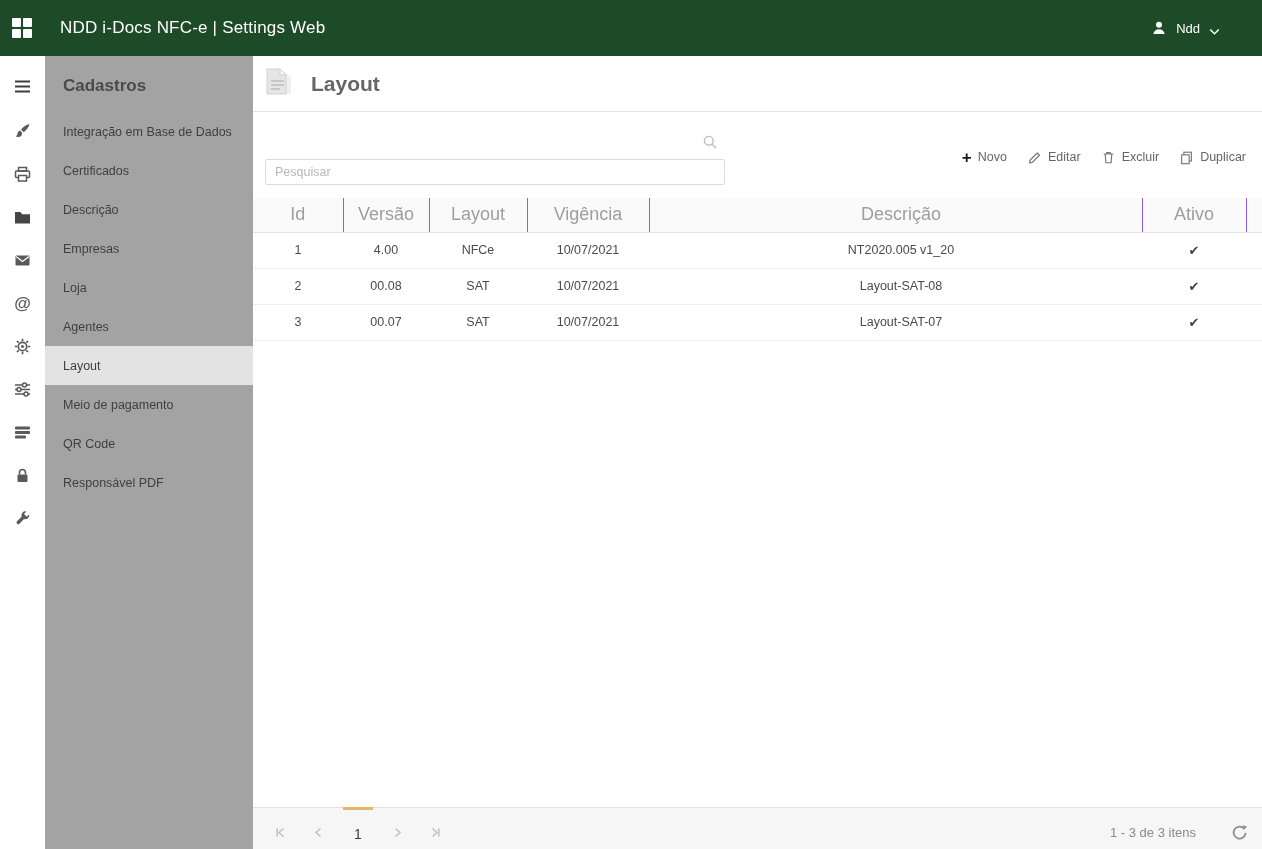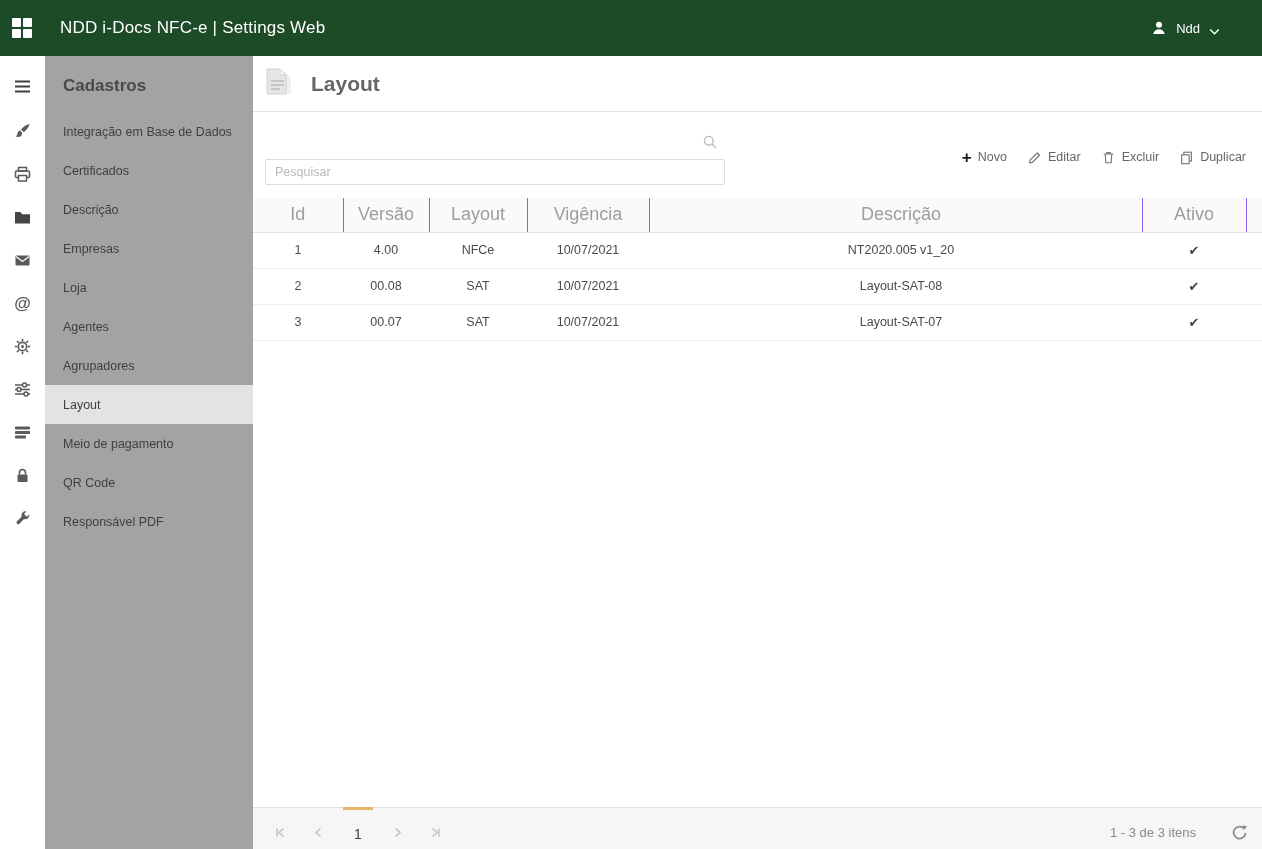--- a/index.html
+++ b/index.html
@@ -176,21 +176,20 @@
 
   <aside class="sidebar">
     <h2>Cadastros</h2>
     <ul class="side-list">
       <li class="side-item">Integração em Base de Dados</li>
       <li class="side-item">Certificados</li>
       <li class="side-item">Descrição</li>
       <li class="side-item">Empresas</li>
       <li class="side-item">Loja</li>
       <li class="side-item">Agentes</li>
-      <li class="side-item">Agrupadores</li>
       <li class="side-item active">Layout</li>
       <li class="side-item">Meio de pagamento</li>
       <li class="side-item">QR Code</li>
       <li class="side-item">Responsável PDF</li>
     </ul>
   </aside>
 
   <main class="main">
     <div class="page-header">
       <svg width="40" height="40" viewBox="0 0 40 40">

